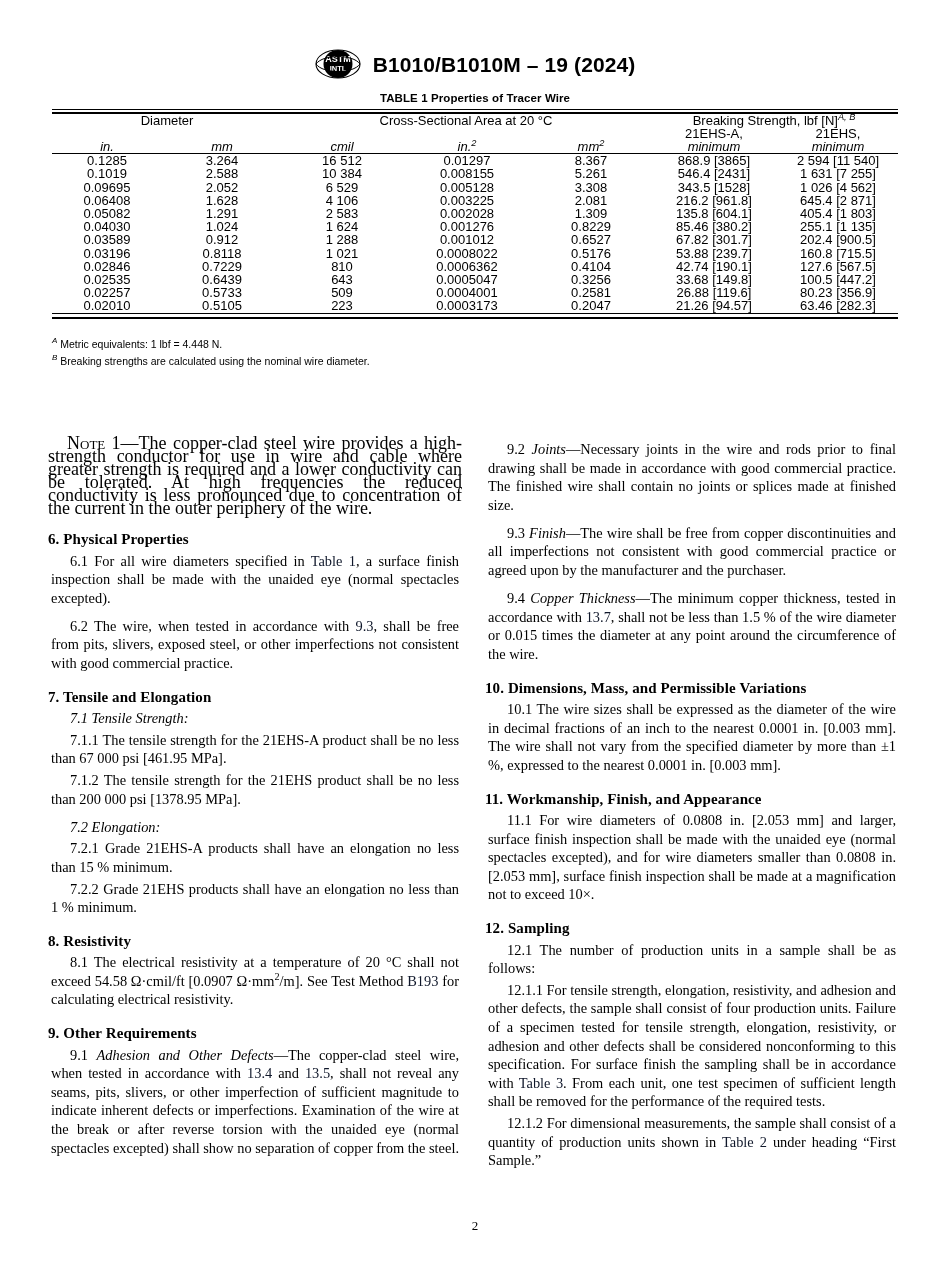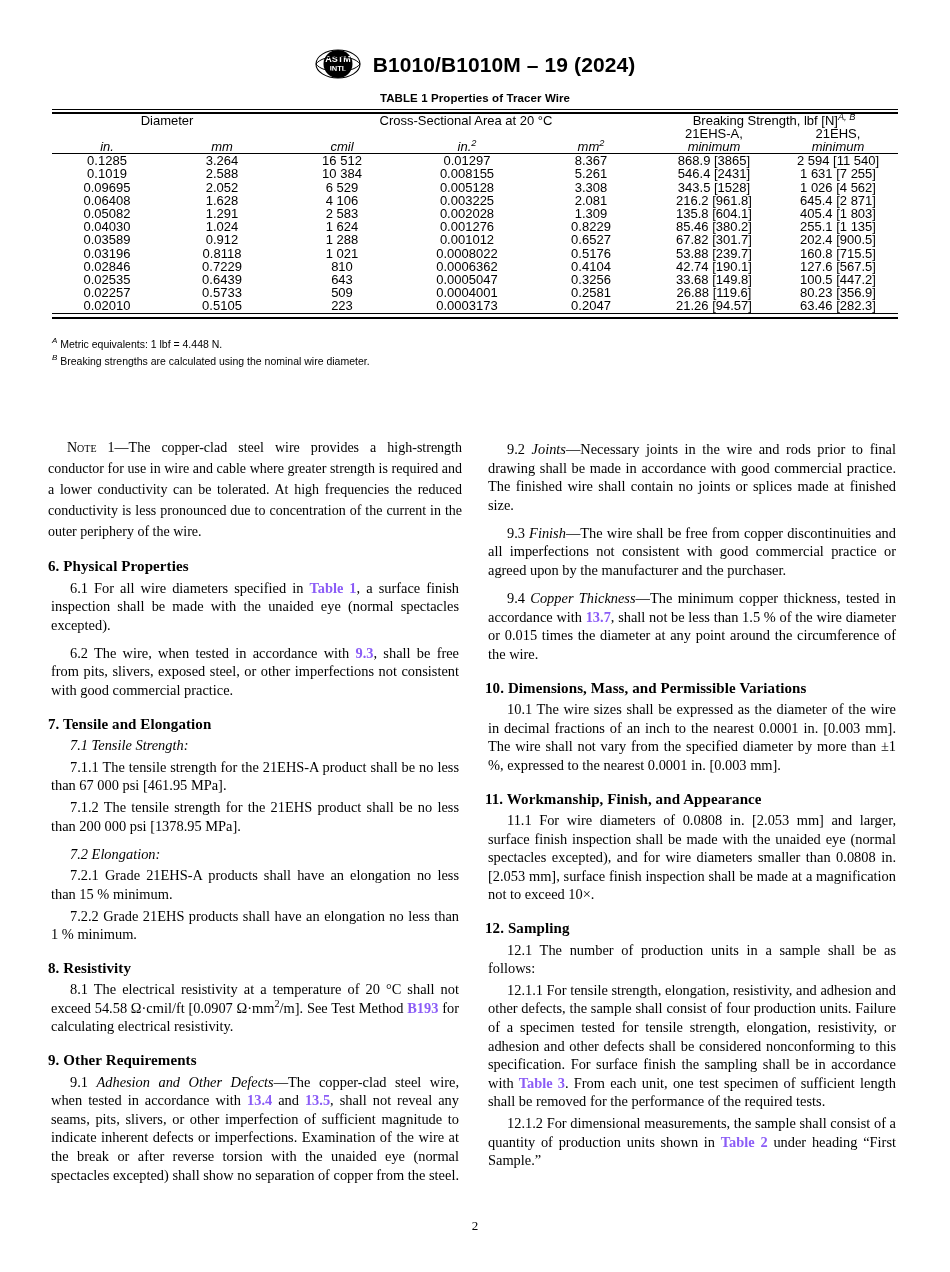--- a/index.html
+++ b/index.html
@@ -164,30 +164,30 @@
     font-weight: bold;
     text-indent: 0;
     text-align: left;
     letter-spacing: 0.1px;
   }
   h3.sec.gap { margin-top: 15px; }
   h3.sec + p.para { margin-top: 3px; }
 
   .note-block {
     margin: 0;
-    font-size: 14px;
-    line-height: 21px;
+    font-size: 18px;
+    line-height: 13px;
     text-align: justify;
     text-indent: 19px;
   }
   .smallcaps {
     font-variant: small-caps;
   }
   .ital { font-style: italic; }
-  .ref  { color: #8b5cf6; font-weight: bold; }
+  .ref  { color: #0f172a; }
 
   .page-num {
     position: absolute;
     left: 0;
     top: 1218px;
     width: 950px;
     text-align: center;
     font-size: 13px;
     font-family: "Liberation Serif", serif;
   }

